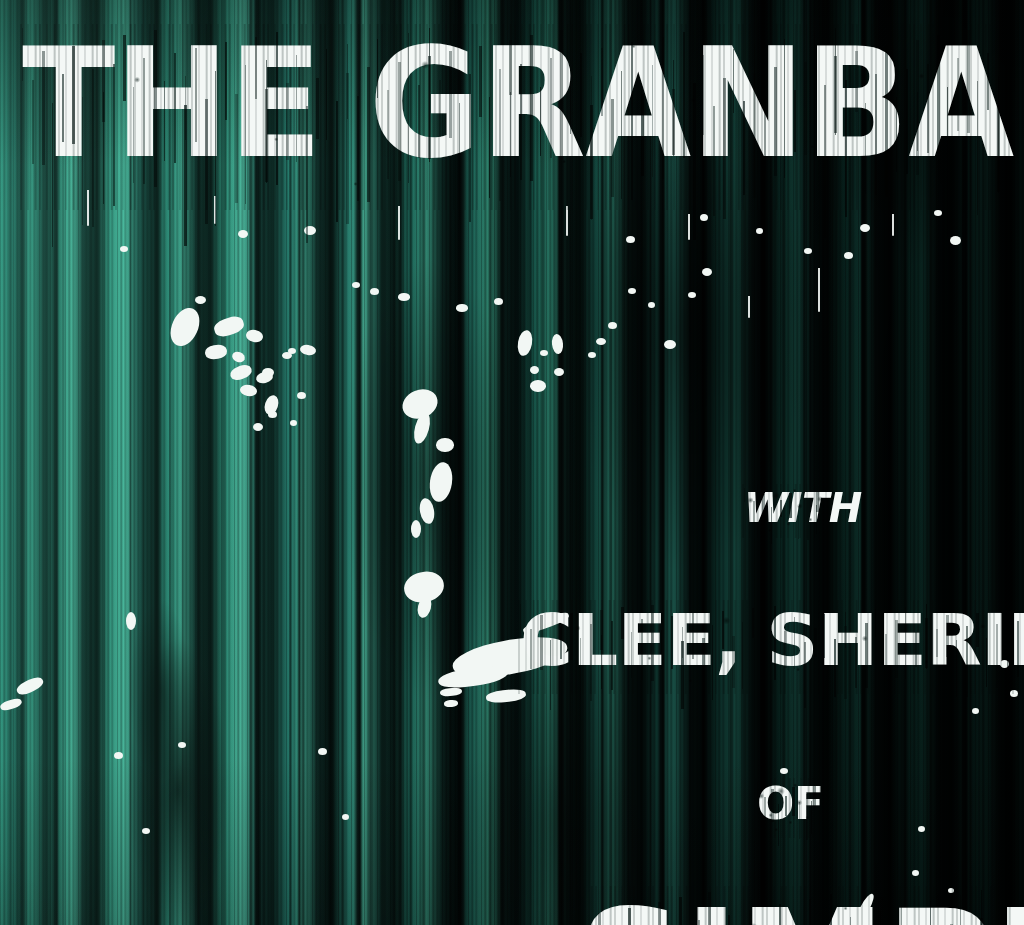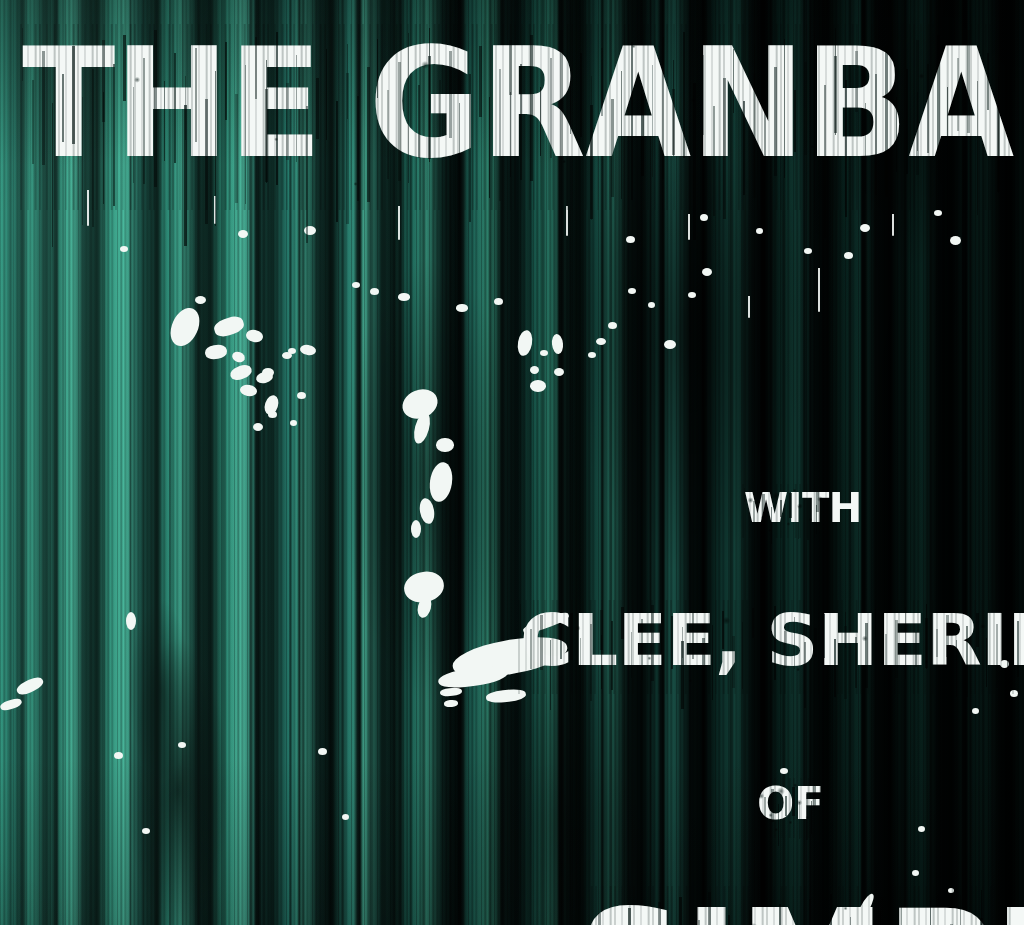--- a/index.html
+++ b/index.html
@@ -169,20 +169,21 @@
   #with-line {
     left: 744px;
     top: 310px;
     width: 80px;
     height: 46px;
   }
   #with-line .txt {
     font-size: 40px;
     transform: scaleX(0.96) scaleY(1.10);
     transform-origin: left top;
+    font-style: italic;
   }
 
   #names-line {
     left: 520px;
     top: 380px;
     width: 505px;
     height: 86px;
   }
   #names-line .txt {
     font-size: 72px;

